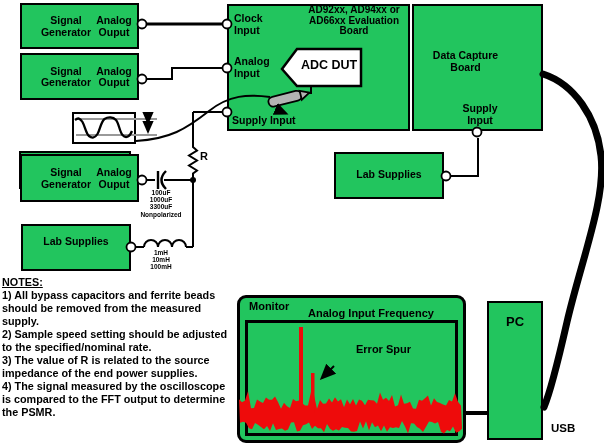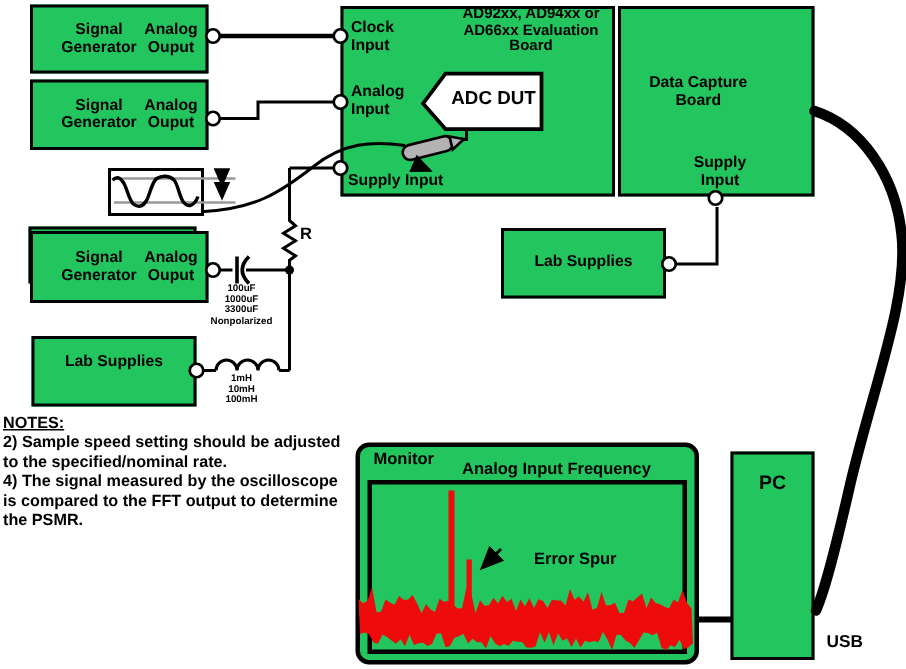--- a/index.html
+++ b/index.html
@@ -154,27 +154,32 @@
   </div>
 
   <div class="ztxt tiny ctr" style="position:absolute;left:132px;top:250px;width:58px;line-height:6.9px;">
     <div>1mH</div>
     <div>10mH</div>
     <div>100mH</div>
   </div>
 
   <div class="notes ztxt" style="position:absolute;left:2px;top:276px;width:244px;">
     <p class="notes-head">NOTES:</p>
+    <p>1)  All bypass capacitors and ferrite beads
+should be removed from the measured
+supply.</p>
     <p>2)  Sample speed setting should be adjusted
 to the specified/nominal rate.</p>
+    <p>3)  The value of R is related to the source
+impedance of the end power supplies.</p>
     <p>4)  The signal measured by the oscilloscope
 is compared to the FFT output to determine
 the PSMR.</p>
   </div>
 
   <div class="lbl ztxt" style="left:249px;top:301px;font-size:11px;">Monitor</div>
   <div class="lbl ztxt" style="left:308px;top:308px;font-size:11px;white-space:nowrap;">Analog Input Frequency</div>
-  <div class="lbl ztxt" style="left:335px;top:368px;font-size:11px;white-space:nowrap;padding-left:21px;">Error Spur</div>
+  <div class="lbl ztxt" style="left:335px;top:344px;font-size:11px;white-space:nowrap;padding-left:21px;">Error Spur</div>
 
   <div class="lbl ztxt ctr" style="left:487px;top:316px;width:56px;font-size:13px;">PC</div>
   <div class="lbl ztxt" style="left:551px;top:423px;font-size:11.5px;">USB</div>
 
 </div>
 
 </body></html>

